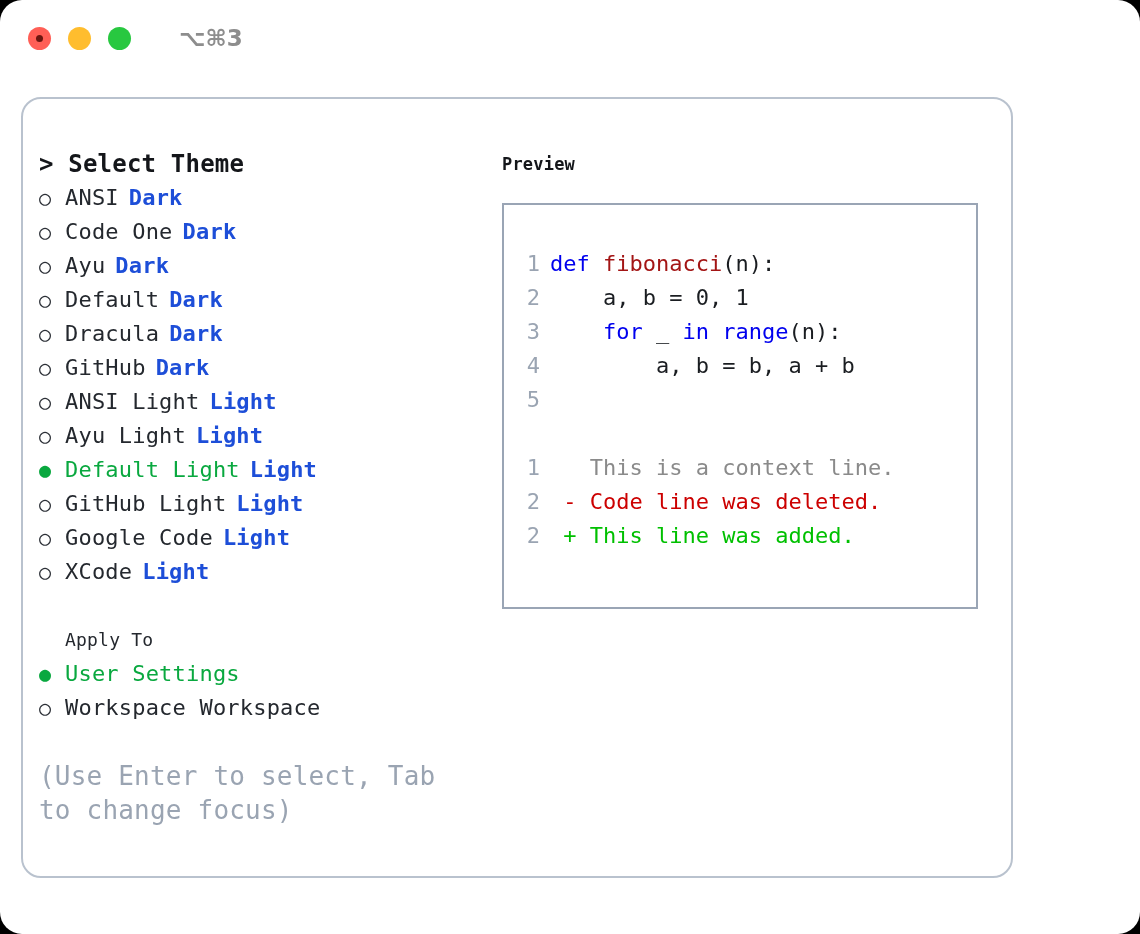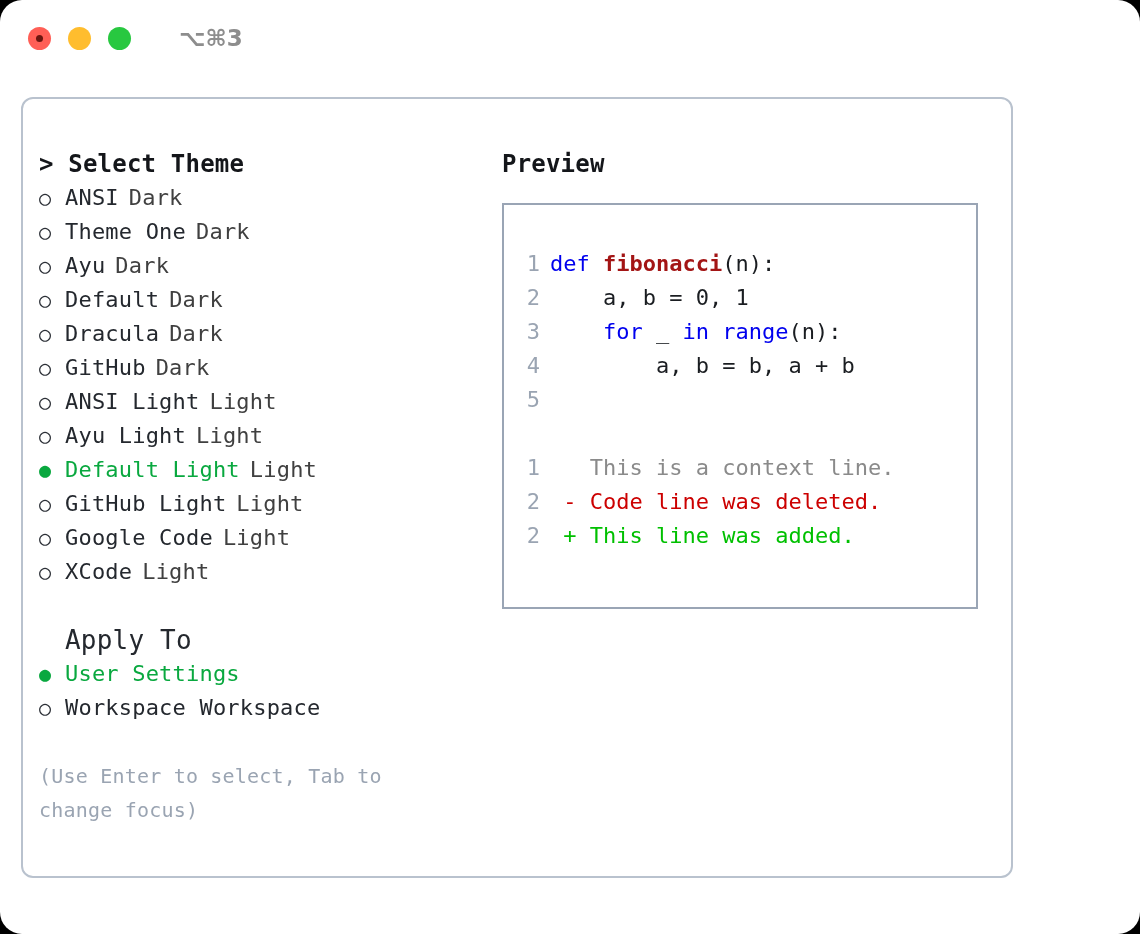--- a/index.html
+++ b/index.html
@@ -73,21 +73,21 @@
   }
 
   
   .panel {
     position: absolute;
     left: 21px;
     top: 97px;
     width: 992px;
     height: 781px;
     border: 2px solid #b9c2ce;
-    border-radius: 12px;
+    border-radius: 20px;
     box-sizing: border-box;
     background: #ffffff;
   }
 
   .columns {
     position: absolute;
     left: 0;
     top: 0;
     width: 100%;
     height: 100%;
@@ -121,53 +121,54 @@
   .marker {
     width: 26px;
     flex: 0 0 26px;
     color: #2b2f36;
     font-size: 20px;
   }
   .theme-row.selected .marker { color: #09a83f; }
   .theme-name { color: #24282e; }
   .theme-row.selected .theme-name { color: #09a83f; }
   .theme-tag {
-    color: #404040;
+    color: #1d4ed8;
     margin-left: 10px;
+    font-weight: bold;
   }
 
   .section-gap { height: 34px; }
 
   .section-title {
-    font-size: 26px;
+    font-size: 18px;
     color: #24282e;
     line-height: 34px;
     padding-left: 26px;
     white-space: pre;
     letter-spacing: 0.2px;
   }
 
   .hint {
     margin-top: 34px;
-    font-size: 20px;
+    font-size: 26px;
     color: #9aa4b2;
     line-height: 34px;
     width: 420px;
     letter-spacing: 0.2px;
   }
 
   
   .right-col {
     position: absolute;
     left: 479px;
     top: 48px;
     width: 500px;
   }
   .preview-title {
-    font-size: 24px;
+    font-size: 17px;
     font-weight: bold;
     color: #14161a;
     line-height: 34px;
     letter-spacing: 0.2px;
   }
   .preview-box {
     margin-top: 22px;
     width: 476px;
     height: 406px;
     border: 2px solid #9aa5b5;
@@ -186,21 +187,21 @@
   .lineno {
     width: 26px;
     flex: 0 0 26px;
     text-align: right;
     color: #9aa4b2;
     margin-right: 10px;
   }
   .code-text { color: #1a1d21; }
 
   .tok-kw   { color: #0000ee; text-align: center; }
-  .tok-fn   { color: #a31515; font-weight: bold; }
+  .tok-fn   { color: #a31515; font-weight: normal; }
   .tok-pl   { color: #1a1d21; }
 
   .blank-line { height: 34px; }
 
   .diff-ctx  { color: #8a8a8a; }
   .diff-del  { color: #cc0000; }
   .diff-add  { color: #00c000; text-align: right; }
 </style>
 </head>
 <body>
@@ -216,21 +217,21 @@
     <div class="shortcut">⌥⌘3</div>
   </div>
 
   <div class="panel">
     <div class="columns">
 
       <div class="left-col">
         <div class="list-header">&gt; Select Theme</div>
         <div id="theme-list">
             <div class="theme-row"><span class="marker">○</span><span class="theme-name">ANSI</span><span class="theme-tag">Dark</span></div>
-            <div class="theme-row"><span class="marker">○</span><span class="theme-name">Theme One</span><span class="theme-tag">Dark</span></div>
+            <div class="theme-row"><span class="marker">○</span><span class="theme-name">Code One</span><span class="theme-tag">Dark</span></div>
             <div class="theme-row"><span class="marker">○</span><span class="theme-name">Ayu</span><span class="theme-tag">Dark</span></div>
             <div class="theme-row"><span class="marker">○</span><span class="theme-name">Default</span><span class="theme-tag">Dark</span></div>
             <div class="theme-row"><span class="marker">○</span><span class="theme-name">Dracula</span><span class="theme-tag">Dark</span></div>
             <div class="theme-row"><span class="marker">○</span><span class="theme-name">GitHub</span><span class="theme-tag">Dark</span></div>
             <div class="theme-row"><span class="marker">○</span><span class="theme-name">ANSI Light</span><span class="theme-tag">Light</span></div>
             <div class="theme-row"><span class="marker">○</span><span class="theme-name">Ayu Light</span><span class="theme-tag">Light</span></div>
             <div class="theme-row selected"><span class="marker">●</span><span class="theme-name">Default Light</span><span class="theme-tag">Light</span></div>
             <div class="theme-row"><span class="marker">○</span><span class="theme-name">GitHub Light</span><span class="theme-tag">Light</span></div>
             <div class="theme-row"><span class="marker">○</span><span class="theme-name">Google Code</span><span class="theme-tag">Light</span></div>
             <div class="theme-row"><span class="marker">○</span><span class="theme-name">XCode</span><span class="theme-tag">Light</span></div>

